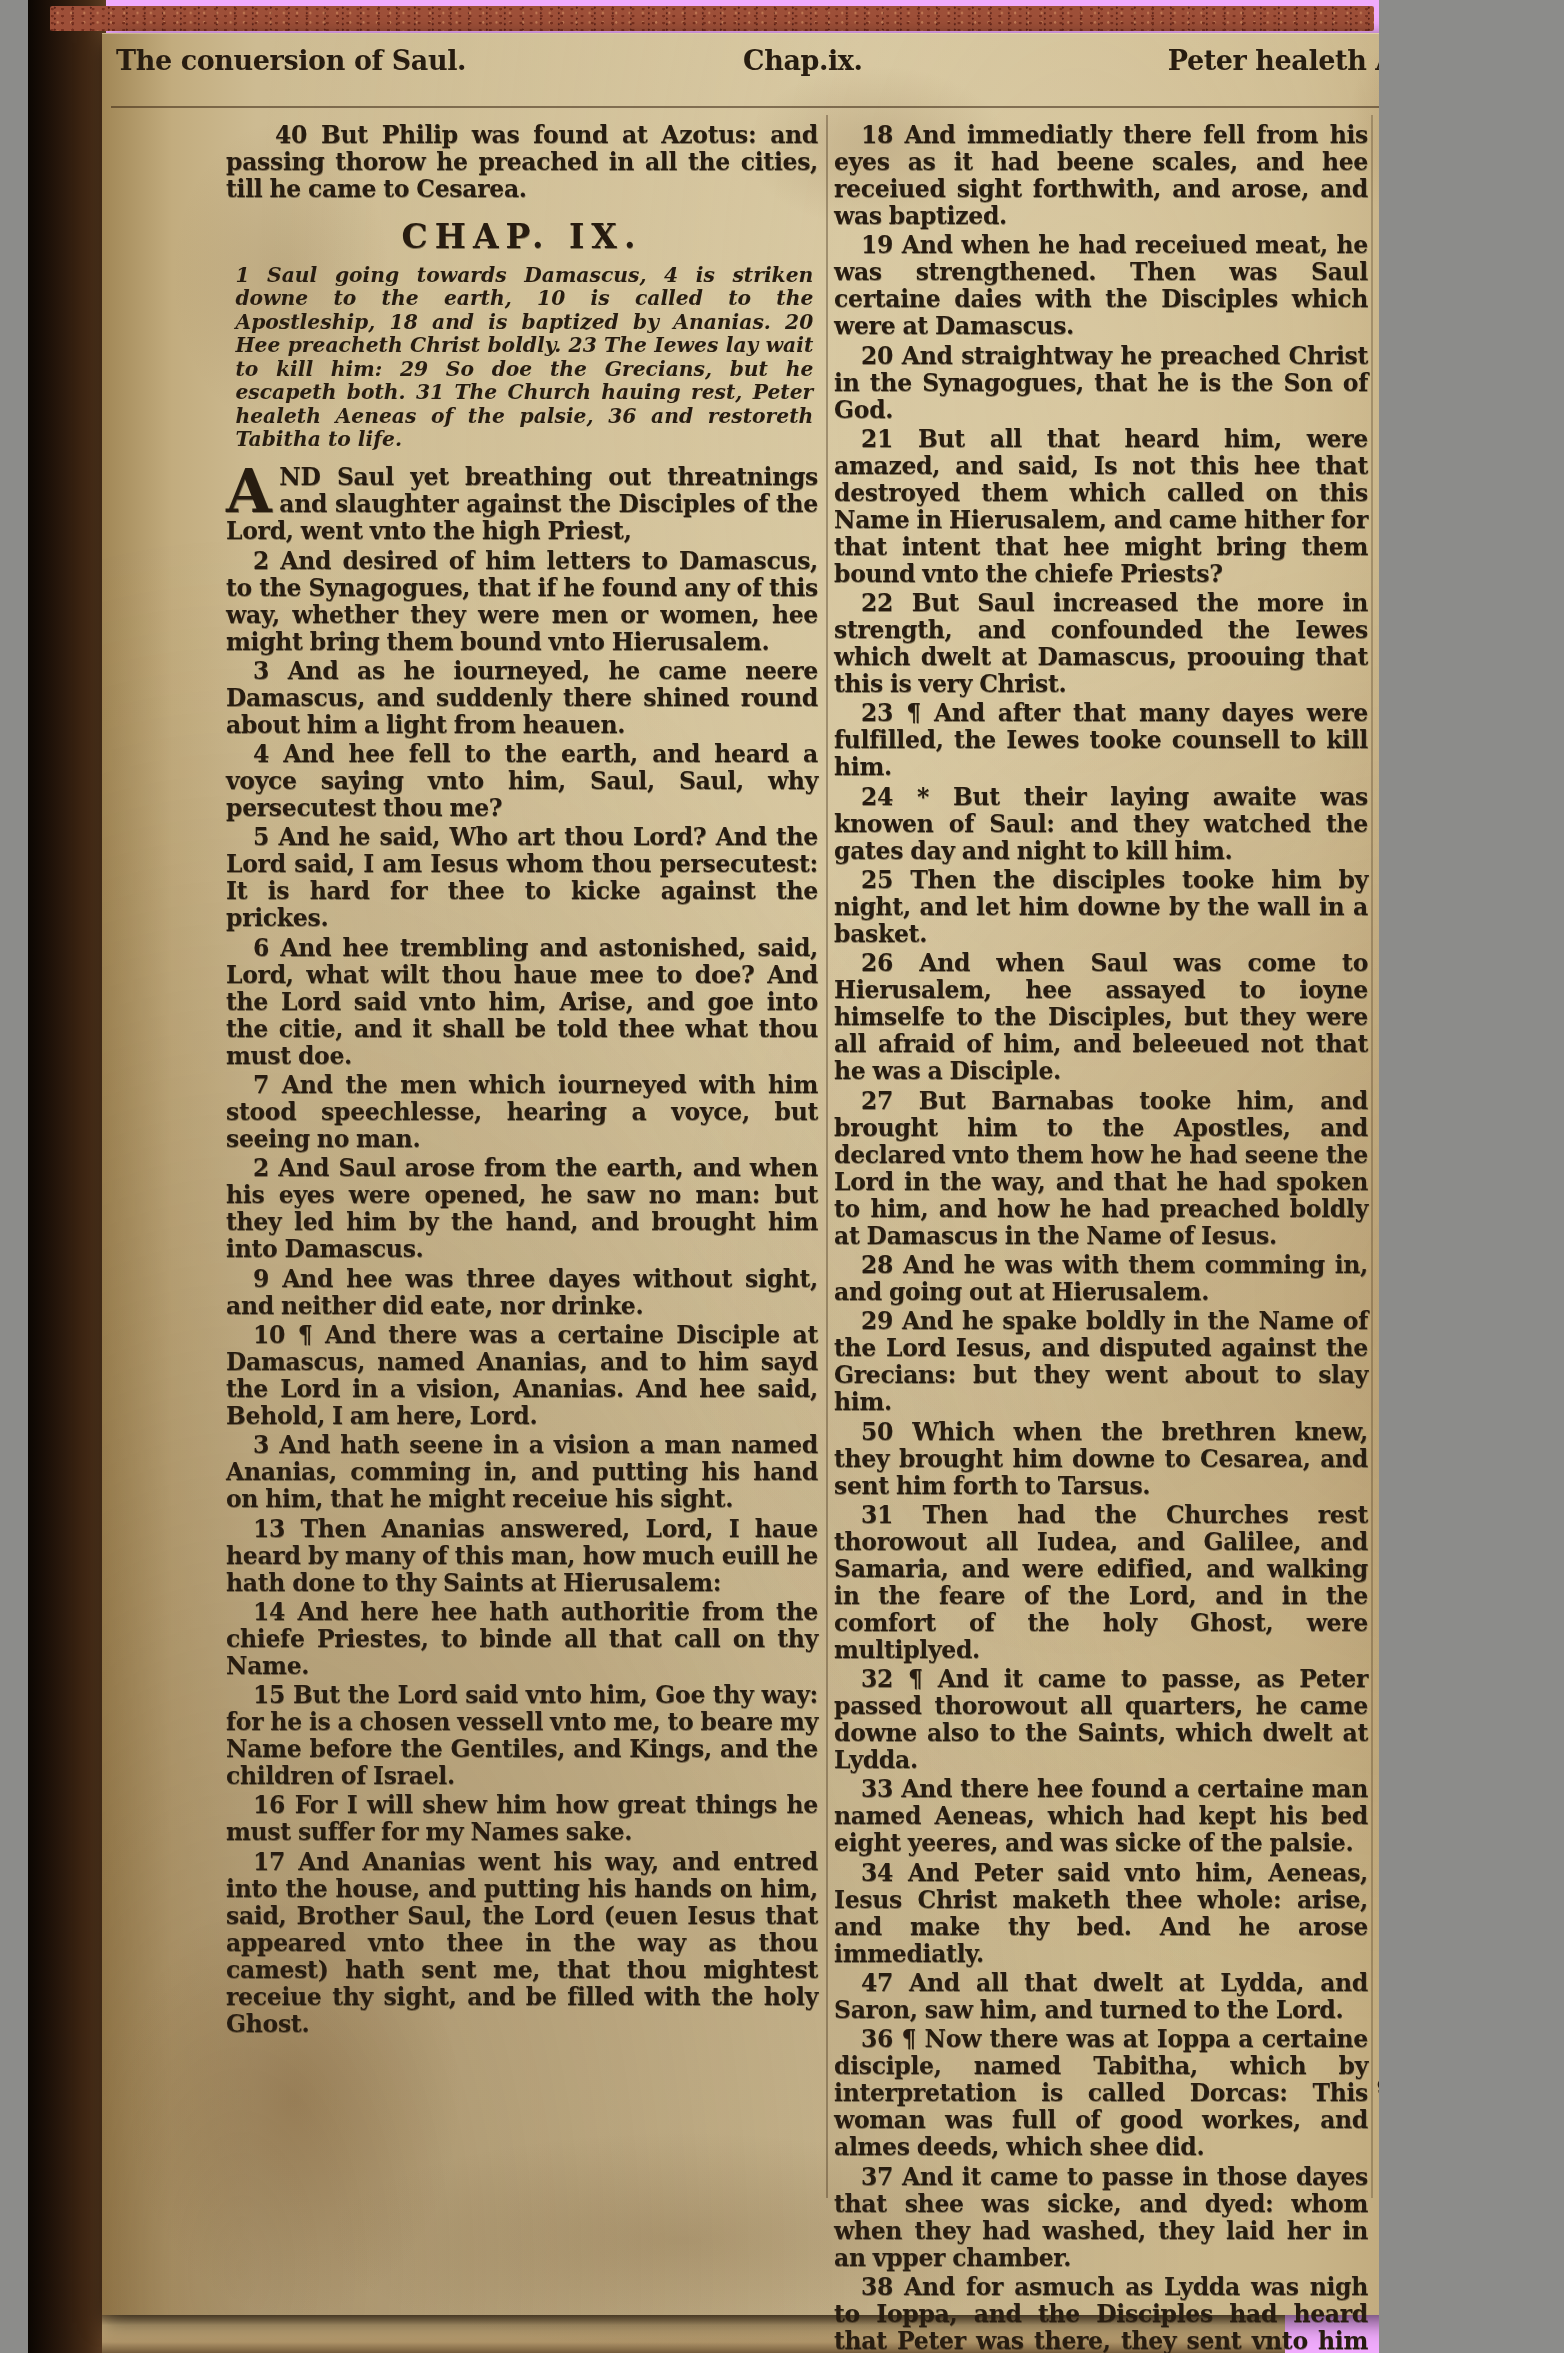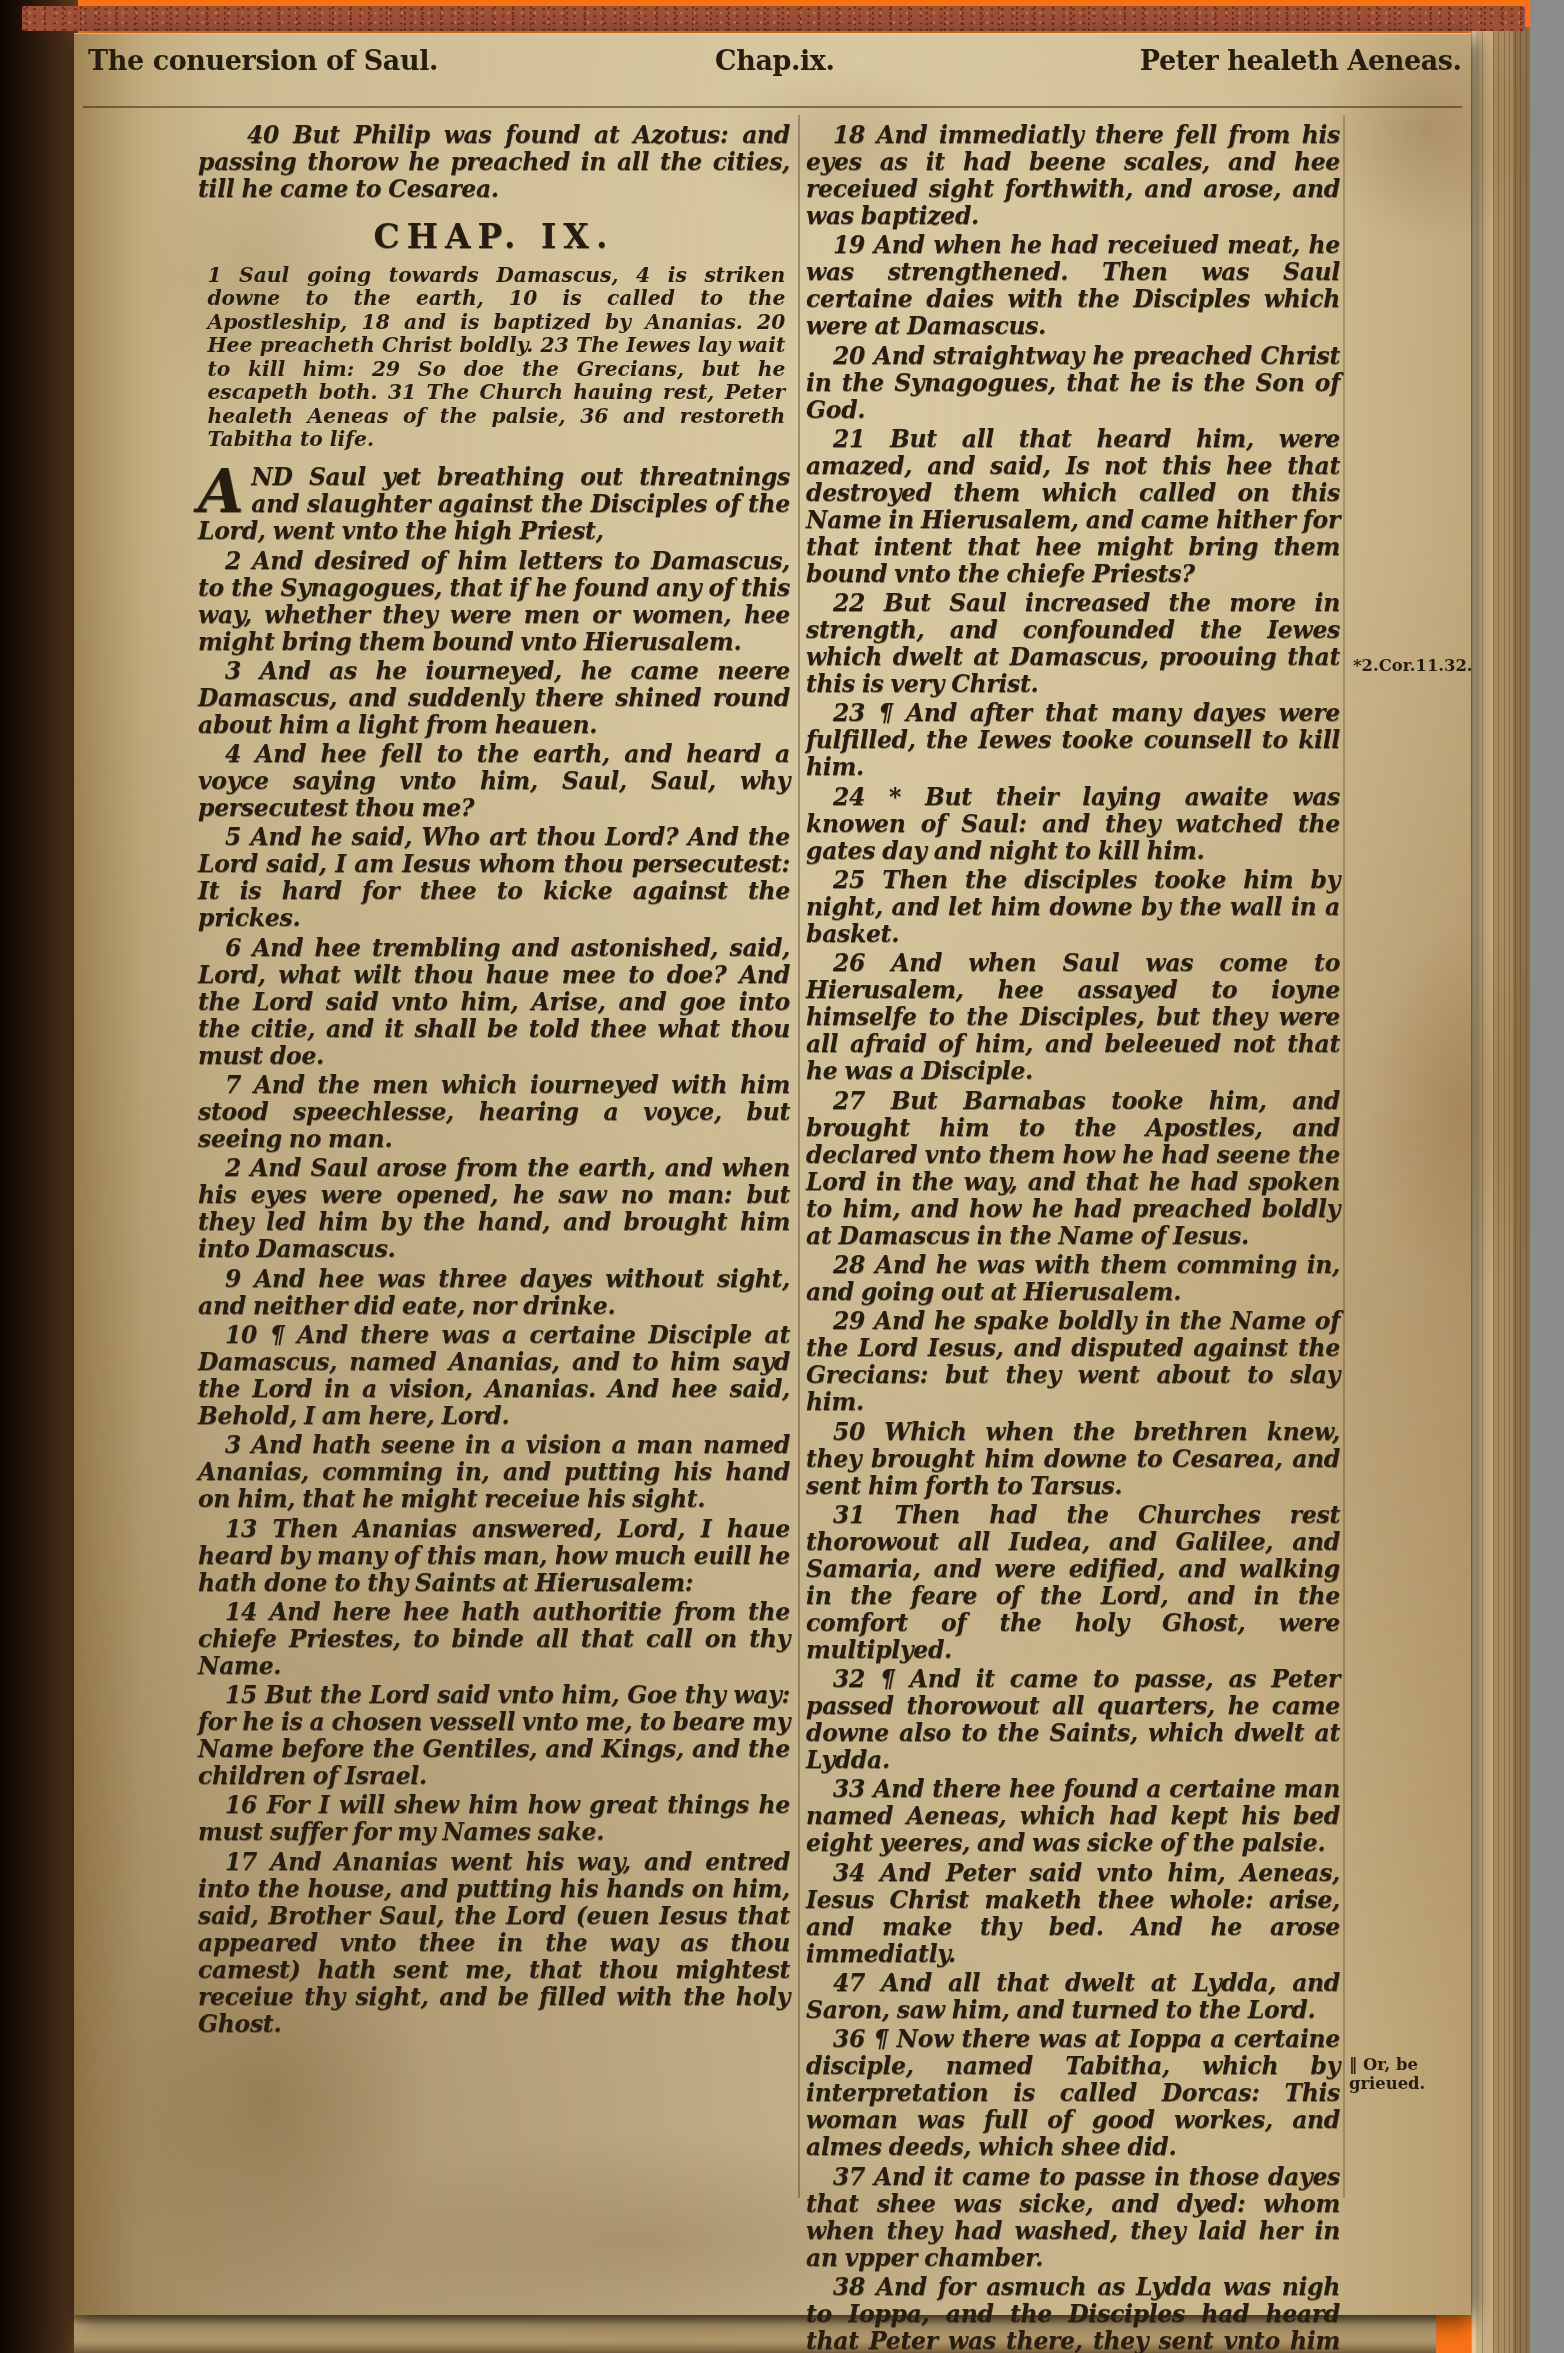--- a/index.html
+++ b/index.html
@@ -1,19 +1,20 @@
 <!DOCTYPE html>
 <html style="--paper: #cdbb92; --ink: #271c10; --binding: #33200f; --top_edge_red: #9d4f38;font-size:12.5px"><head>
 <meta charset="utf-8">
 <style>
   html,body { margin:0; padding:0; background:#8c8c8a; }
   .photo {
-    position:relative; width:1530px; height:2354px; overflow:hidden;
-    background:#f97316;
+    position:relative; width:1351px; height:2354px; overflow:hidden;
+    background:#f0abfc;
     font-family:"DejaVu Serif", serif;
+    margin-left:28px;
   }
   
   .top-red {
     position:absolute; left:22px; right:4.7px; top:6.3px; height:25px; z-index:2;
     background-color:var(--top_edge_red,#9d4f38);
     background-image:
       radial-gradient(circle at 2.3px 3.1px, #77301f 1.1px, transparent 1.6px),
       radial-gradient(circle at 7.8px 7px, #c57f58 0.9px, transparent 1.4px),
       radial-gradient(circle at 4.7px 1.6px, #5e241a 0.8px, transparent 1.3px);
     background-size:10.2px 7px, 13.3px 9.4px, 18px 5.5px;
@@ -68,21 +69,20 @@
 
   .col { position:absolute; top:88px; }
   .col-left  { left:124px; width:592px; }
   .col-right { left:732px; width:534px; }
 
   .verse {
     font-weight:700; font-size:23.5px; line-height:27px;
     text-align:justify; margin:0 0 2.3px 0; text-indent:27px;
     letter-spacing:-0.3px; word-spacing:-0.8px;
     text-shadow:0.3px 0.5px 0 rgba(39,28,16,0.45);
-    font-style:italic;
   }
   .carryover { text-indent:49px; }
   .chap { text-align:center; font-weight:700; font-size:33px; letter-spacing:7px; margin:14px 0 7.8px 0; text-shadow:0.3px 0.5px 0 rgba(39,28,16,0.45); }
   .argument {
     font-style:italic; font-weight:600; font-size:20.3px; line-height:23.5px;
     margin:0 4.7px 12.5px 9.4px; text-align:justify; text-indent:0;
   }
   .opening { text-indent:0; }
   .dropcap { float:left; font-weight:700; font-size:59px; line-height:49px; padding:2.3px 7.8px 0 0; text-shadow:0.8px 0.8px 0 rgba(39,28,16,0.45); }
 

